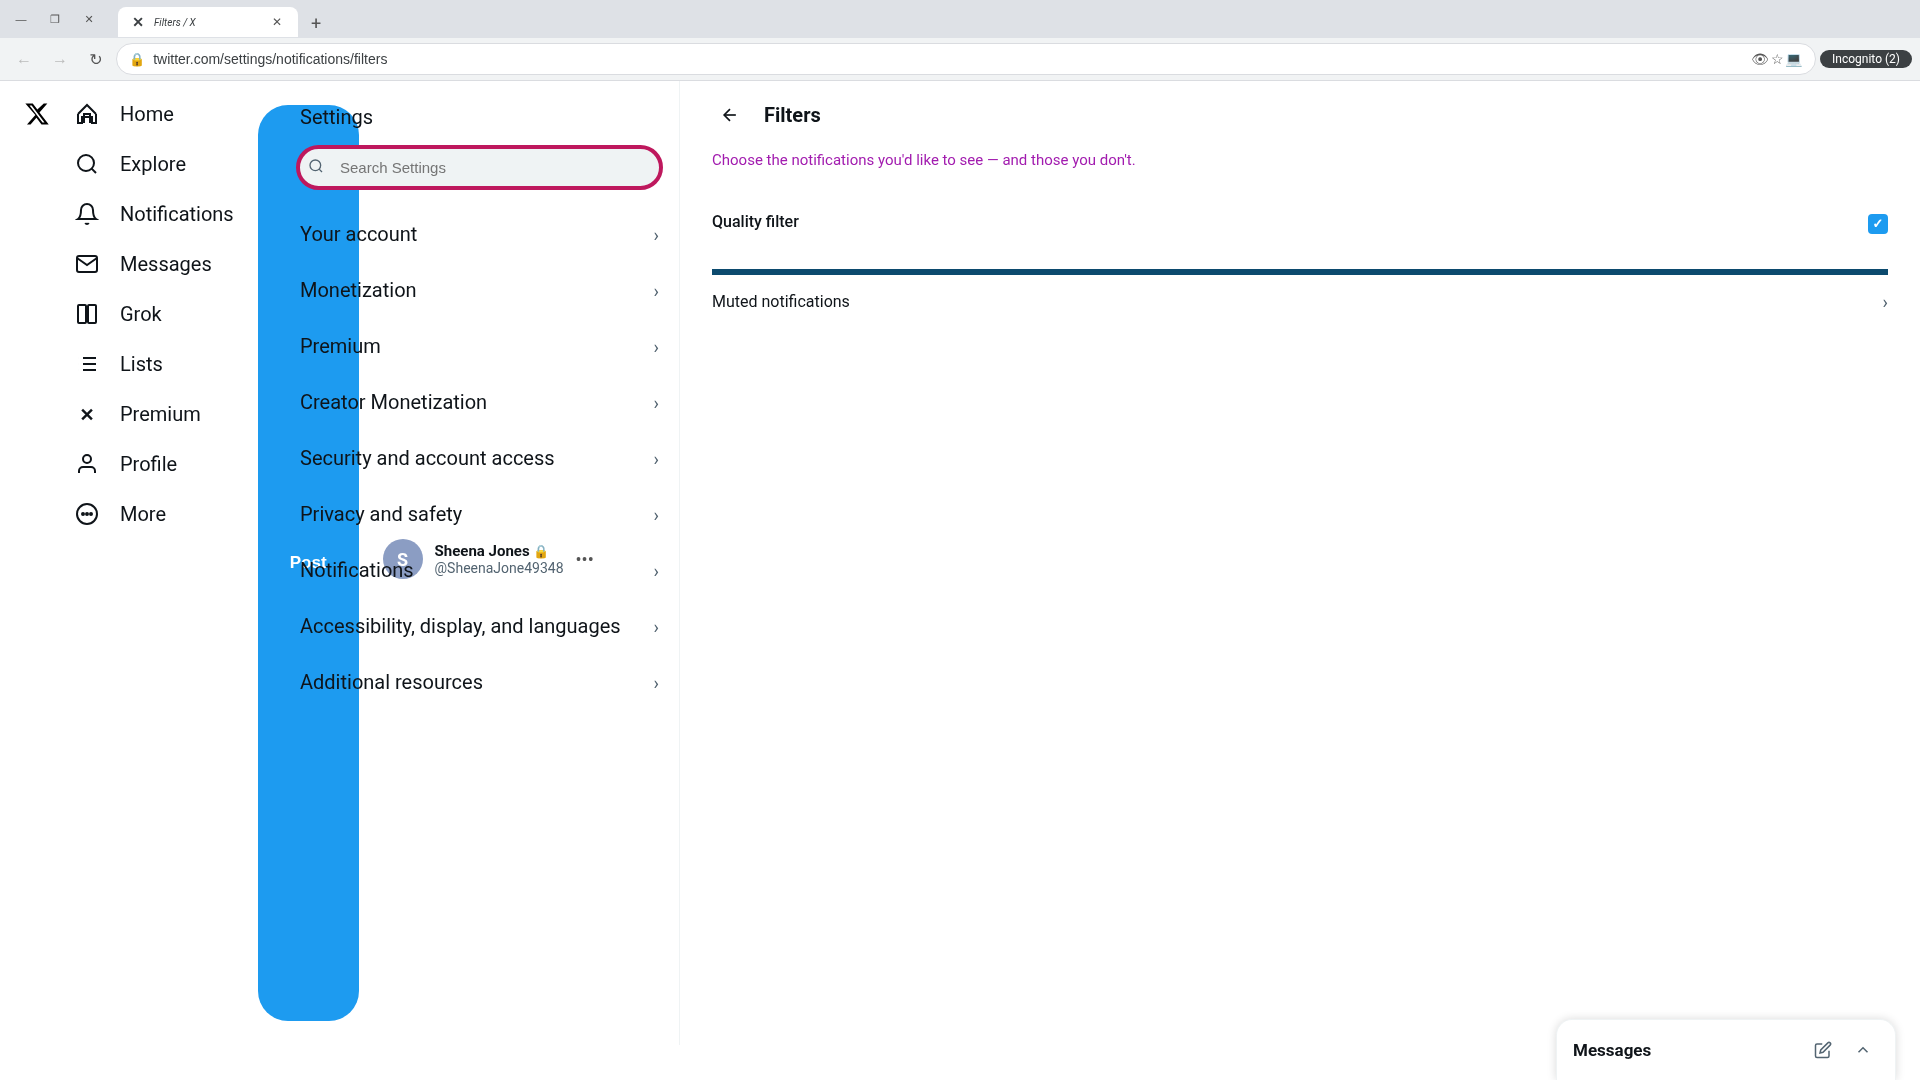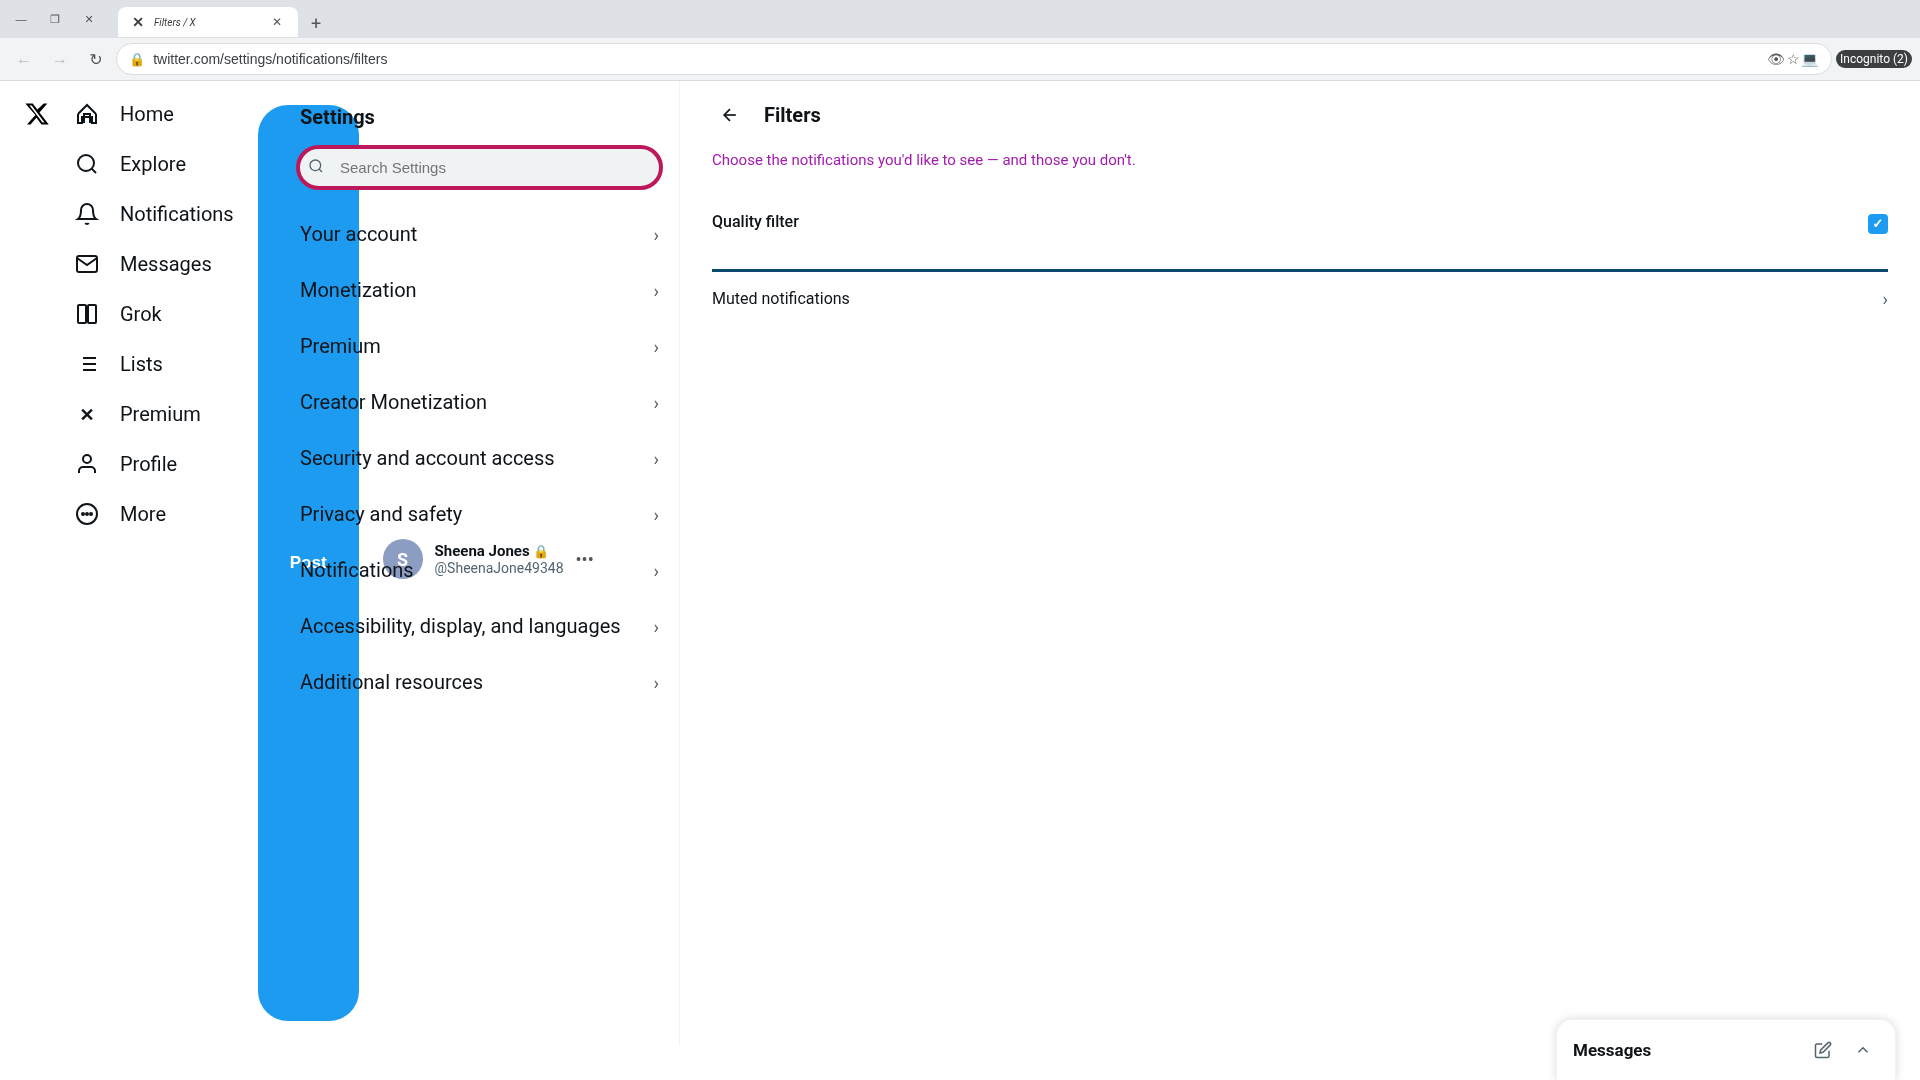--- a/index.html
+++ b/index.html
@@ -125,21 +125,21 @@
       background: transparent;
     }
     .address-bar-actions { display: flex; gap: 2px; }
     .addr-icon { font-size: 14px; color: #555; cursor: pointer; }
     .browser-right-btns { display: flex; align-items: center; gap: 2px; }
 
     .incognito-badge {
       background: #3c4043;
       color: #fff;
       font-size: 12px;
-      padding: 2px 4px;
+      padding: 2px 12px;
       border-radius: 12px;
       cursor: pointer;
     }
 
     
     .app-container {
       display: flex;
       height: calc(1080px - 38px - 36px - 42px);
       overflow: hidden;
     }
@@ -234,21 +234,21 @@
     
     .settings-panel {
       width: 400px;
       border-right: 1px solid #eff3f4;
       flex-shrink: 0;
       padding: 16px 0;
       overflow-y: auto;
     }
     .settings-title {
       font-size: 20px;
-      font-weight: 700;
+      font-weight: 400;
       padding: 8px 20px 16px;
     }
     .search-box {
       margin: 0 16px 16px;
       position: relative;
     }
     .search-box input {
       width: 100%;
       padding: 10px 16px 10px 40px;
       border: 4px solid #be185d;
@@ -306,21 +306,21 @@
       font-weight: 700;
     }
     .filters-subtitle {
       font-size: 15px;
       color: #a21caf;
       margin-bottom: 24px;
       line-height: 1.5;
     }
 
     .filter-section {
-      border-bottom: 3px solid #0c4a6e;
+      border-bottom: 6px solid #0c4a6e;
       padding-bottom: 16px;
       margin-bottom: 0;
     }
 
     .quality-filter-row {
       display: flex;
       align-items: flex-start;
       justify-content: space-between;
       padding: 16px 0;
     }

